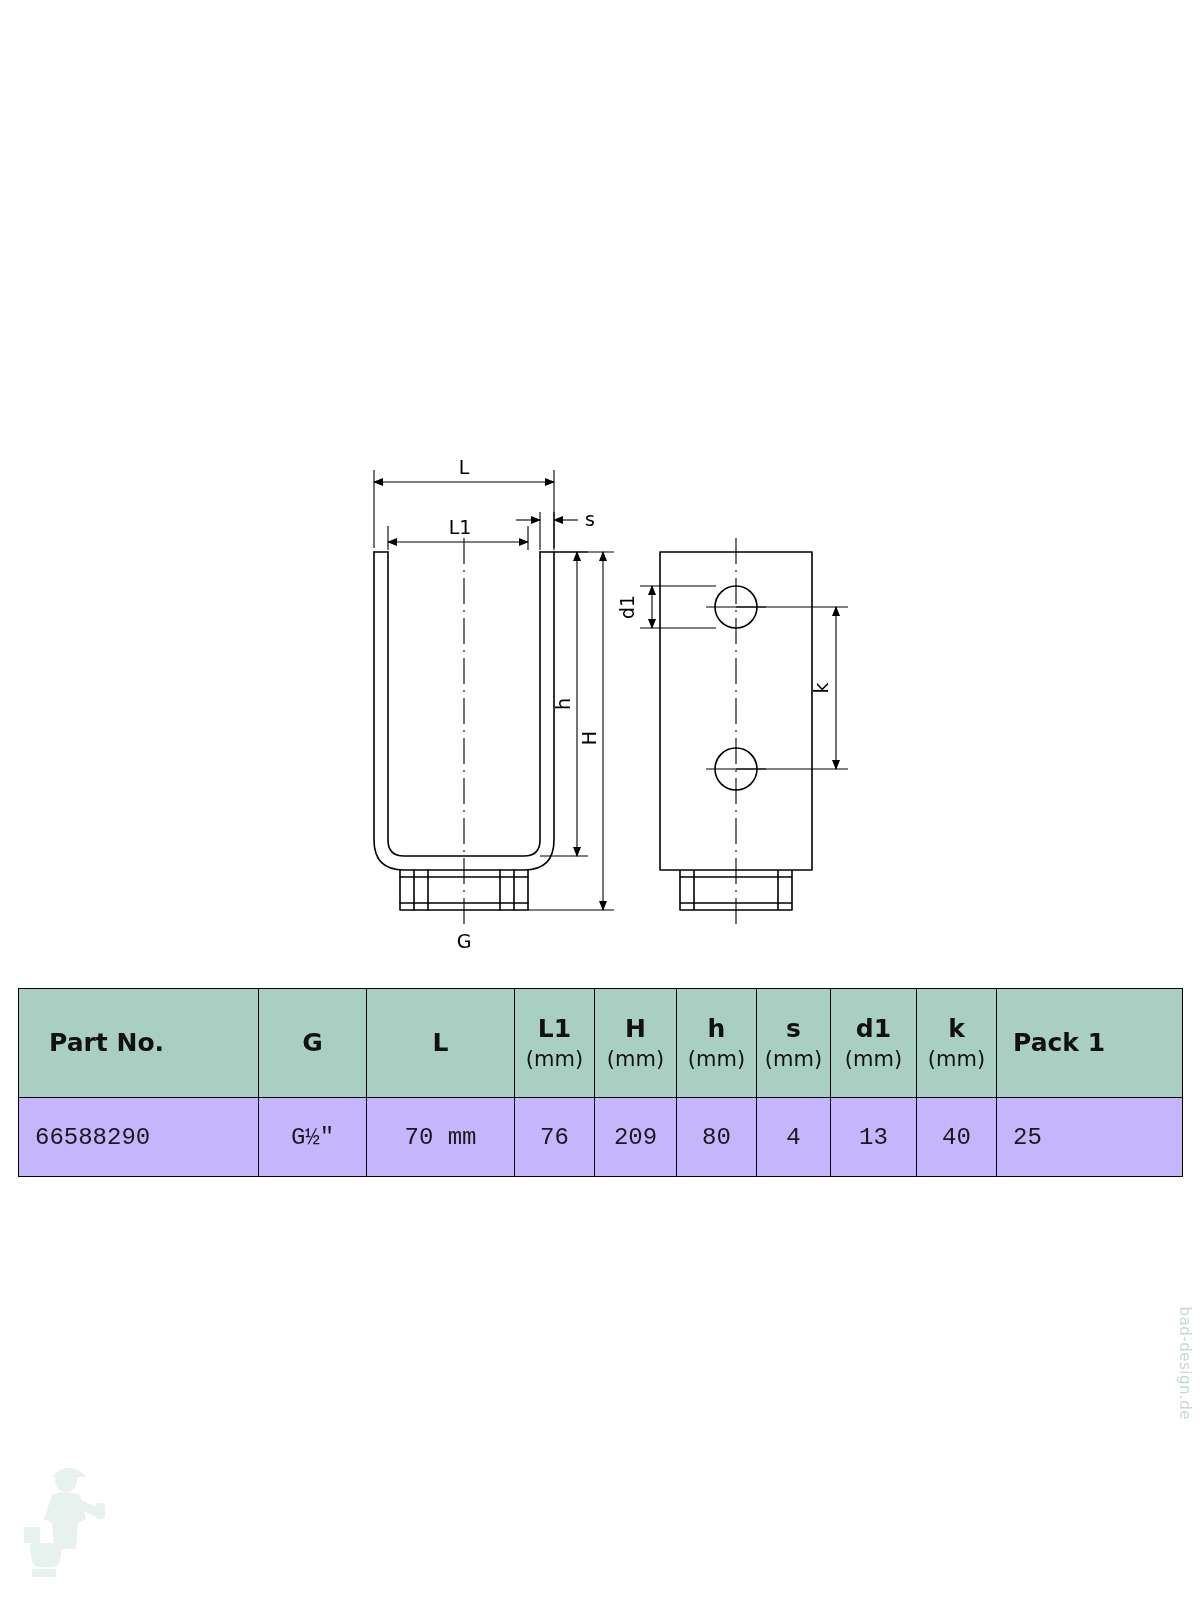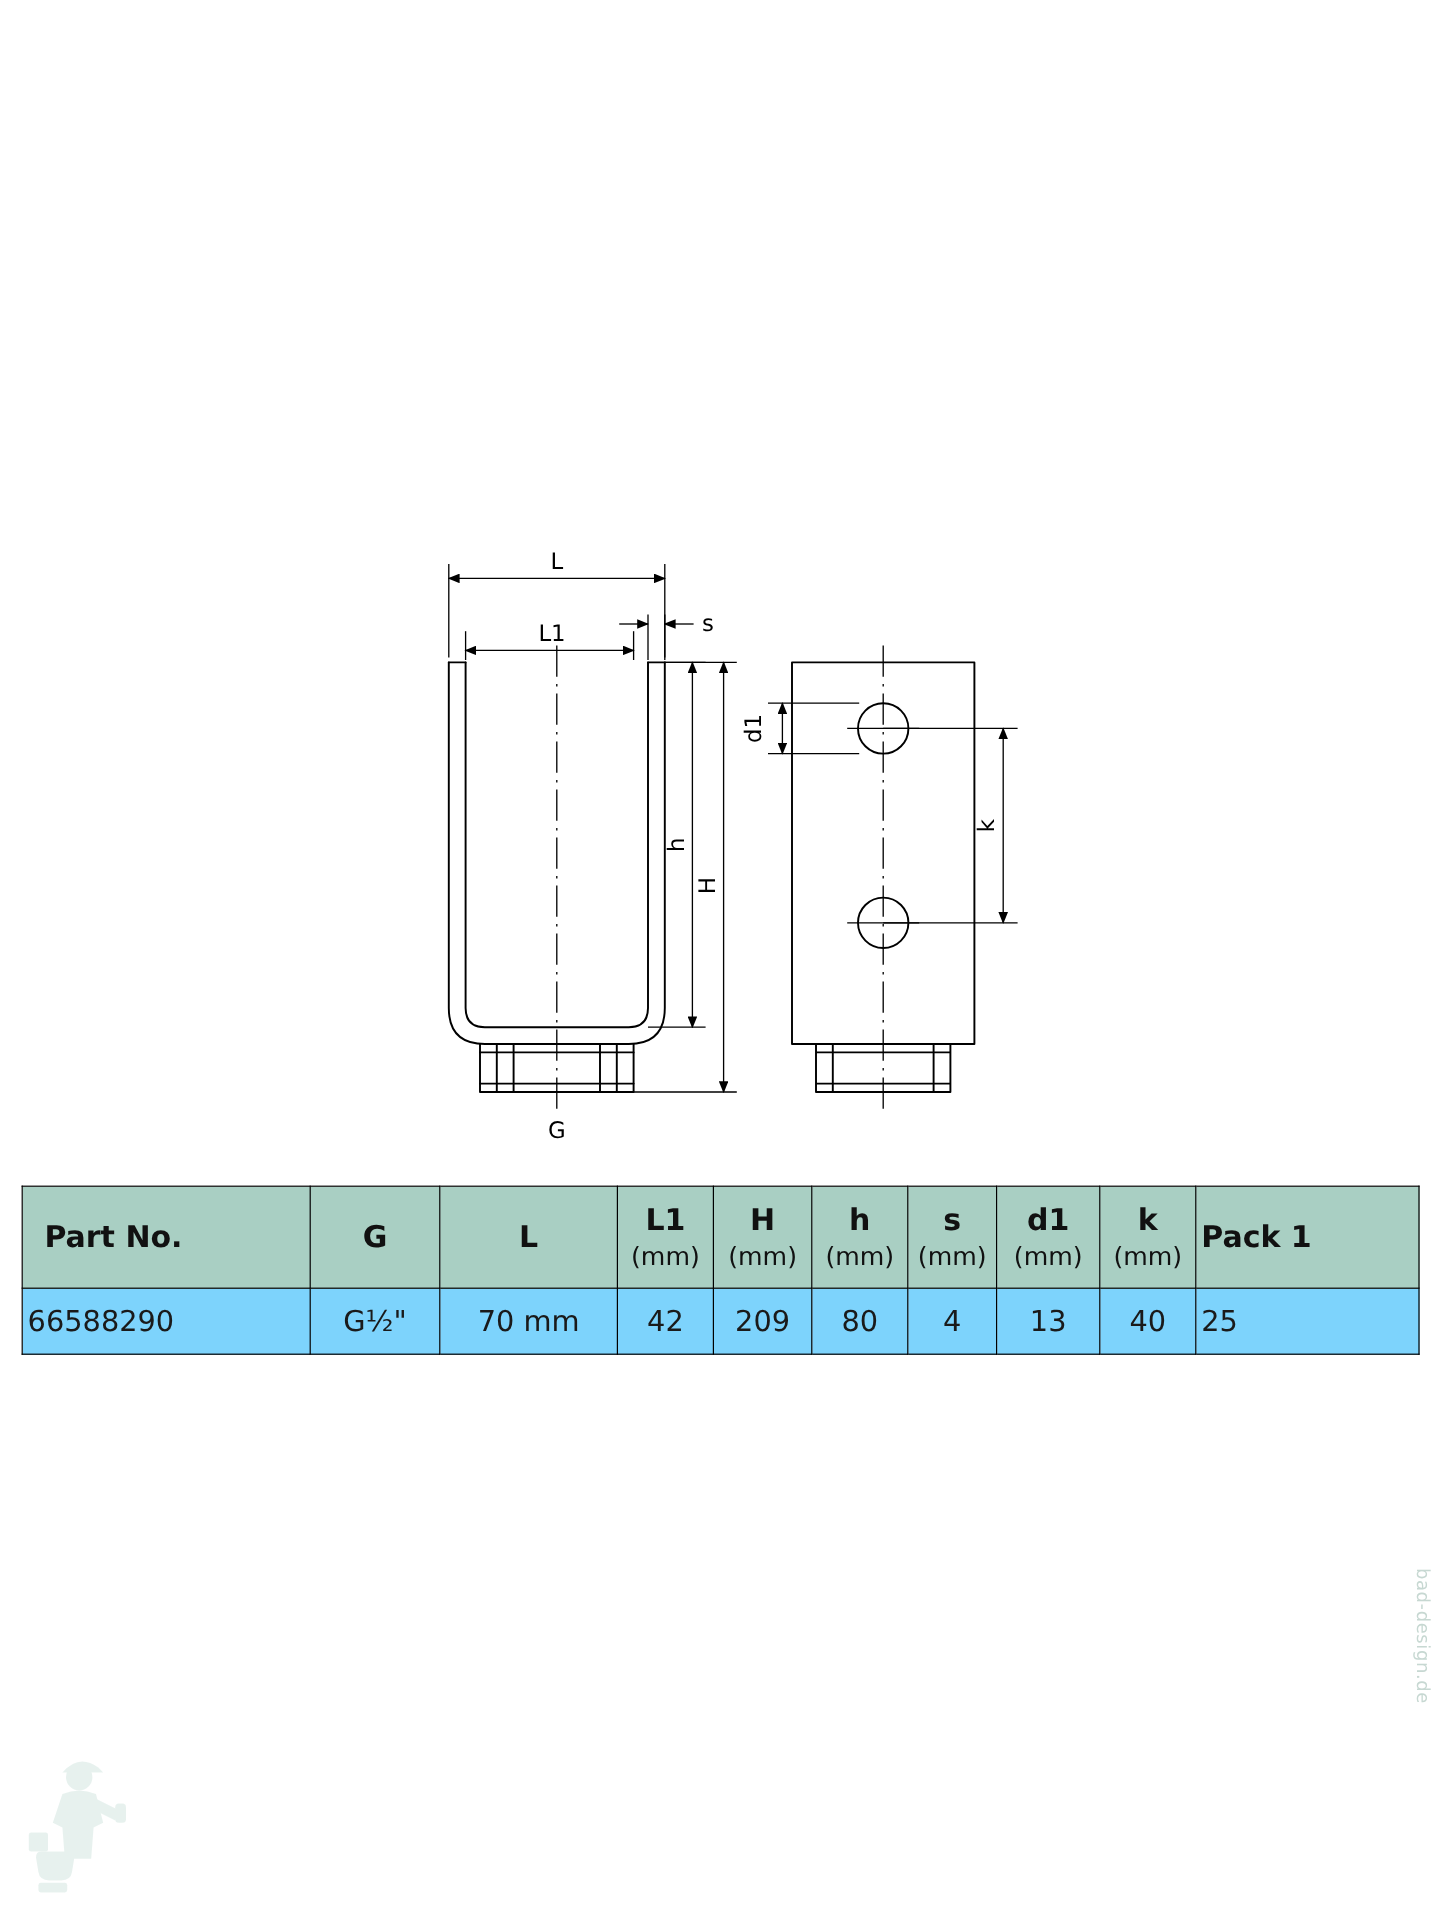--- a/index.html
+++ b/index.html
@@ -41,21 +41,21 @@
     width: 1164px;
   }
   table.spec {
     border-collapse: collapse;
     width: 1164px;
     table-layout: fixed;
     font-family: "DejaVu Sans", sans-serif;
   }
   table.spec th, table.spec td {
     border: 1px solid #000000;
-    padding: 4px;
+    padding: 16px;
   }
   thead tr.header-row th {
     background: #a9cfc3;
     height: 76px;
     vertical-align: middle;
     font-weight: bold;
     font-size: 25px;
     color: #111;
   }
   .th-inner {
@@ -76,21 +76,22 @@
   }
   th.right-head .th-inner {
     align-items: flex-start;
     padding-right: 14px;
   }
   tbody td {
     height: 46px;
     font-size: 24px;
     text-align: center;
     vertical-align: middle;
-    background: #7dd3fc;
+    background: #c4b5fd;
+    font-family: Liberation Mono, monospace;
   }
   td.left-cell {
     text-align: left;
     padding-left: 14px;
   }
   td.right-cell {
     text-align: left;
     padding-right: 14px;
   }
   
@@ -313,21 +314,21 @@
             <span>Pack 1</span>
           </div>
         </th>
       </tr>
     </thead>
     <tbody>
       <tr>
         <td class="left-cell">66588290</td>
         <td>G½"</td>
         <td>70 mm</td>
-        <td>42</td>
+        <td>76</td>
         <td>209</td>
         <td>80</td>
         <td>4</td>
         <td>13</td>
         <td>40</td>
         <td class="right-cell">25</td>
       </tr>
     </tbody>
   </table>
 </div>

